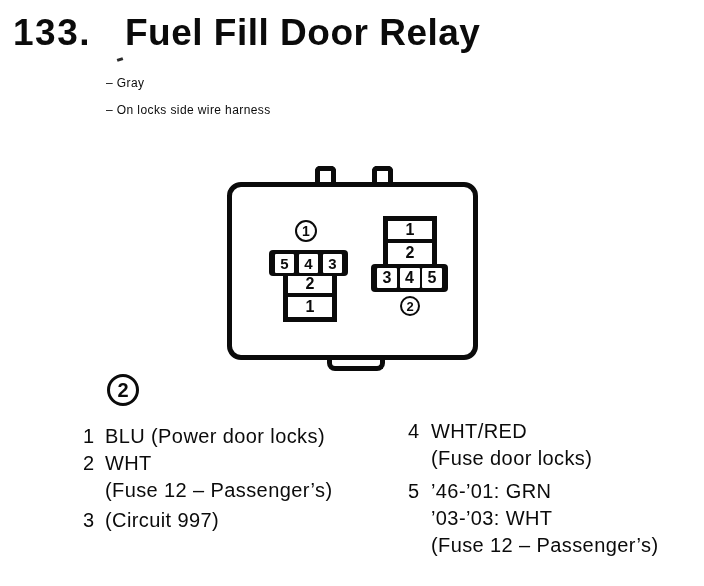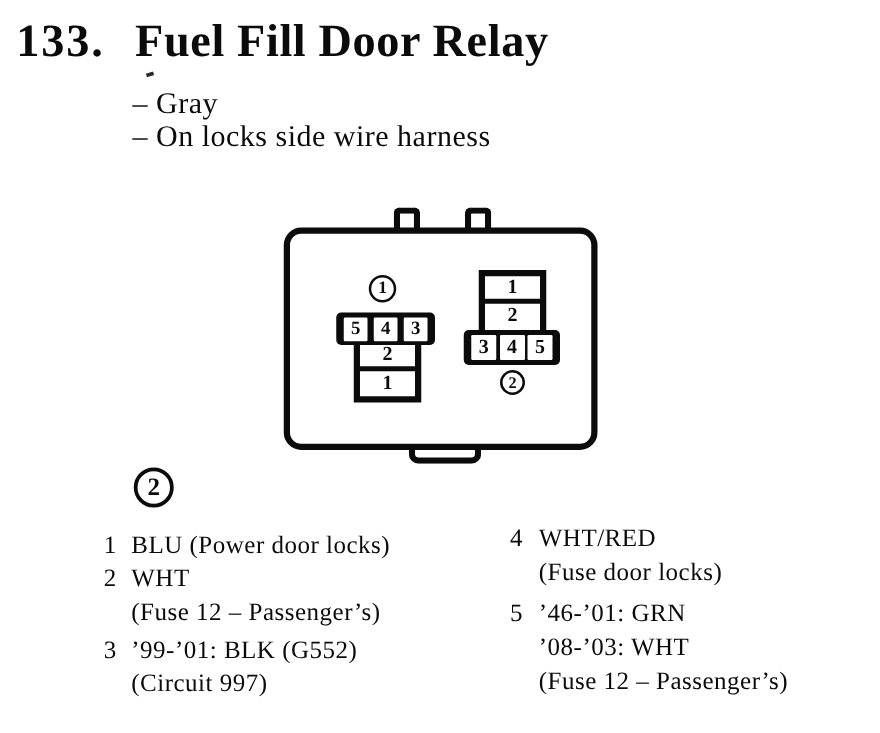--- a/index.html
+++ b/index.html
@@ -1,33 +1,33 @@
 <!DOCTYPE html>
 <html><head>
 <meta charset="utf-8">
 <style>
   html,body { margin:0; padding:0; background:#ffffff; }
   .page {
     position:relative; width:704px; height:586px; background:#ffffff;
-    font-family:Liberation Serif, serif; color:#0b0b0b; overflow:hidden;border-radius:19px;
+    font-family:Liberation Sans, sans-serif; color:#0b0b0b; overflow:hidden;border-radius:19px;
   }
   
   .title-num {
     position:absolute; left:13px; top:12px;
     font-size:37px; font-weight:700; letter-spacing:1.5px;
   }
   .title-text {
-    position:absolute; left:108px; top:12px;
+    position:absolute; left:125px; top:12px;
     font-size:37px; font-weight:700; letter-spacing:0.5px;
   }
   .scan-tick {
     position:absolute; left:117px; top:58px; width:6px; height:3px;
     background:#2a2a2a; transform:rotate(-18deg);
   }
-  .notes { position:absolute; left:106px; top:70px; font-size:24px; line-height:26.5px; letter-spacing:0.4px; }
+  .notes { position:absolute; left:106px; top:70px; font-size:12px; line-height:26.5px; letter-spacing:0.4px; }
   
   .relay-outline {
     position:absolute; left:227px; top:182px; width:251px; height:178px;
     box-sizing:border-box; border:5px solid #0b0b0b; border-radius:14px; z-index:2;
   }
   .tab { position:absolute; box-sizing:border-box; background:#ffffff; border:5px solid #0b0b0b; z-index:1; }
   .tab-top { top:166px; width:21px; height:20px; border-bottom:none; border-radius:5px 5px 0 0; }
   .tab-top-1 { left:315px; }
   .tab-top-2 { left:372px; }
   .tab-bottom { left:327px; top:355px; width:58px; height:16px; border-top:none; border-radius:0 0 8px 8px; }
@@ -122,37 +122,36 @@
     <div class="pin-entry">
       <div class="pin-num">2</div>
       <div class="pin-lines">
         <div>WHT</div>
         <div>(Fuse 12 – Passenger’s)</div>
       </div>
     </div>
     <div class="pin-entry gap-sm">
       <div class="pin-num">3</div>
       <div class="pin-lines">
-        <div>’99-’01: BLK (G552)</div>
         <div>(Circuit 997)</div>
       </div>
     </div>
   </div>
 
   <div class="pin-col pin-col-right">
     <div class="pin-entry">
       <div class="pin-num">4</div>
       <div class="pin-lines">
         <div>WHT/RED</div>
         <div>(Fuse door locks)</div>
       </div>
     </div>
     <div class="pin-entry gap-md">
       <div class="pin-num">5</div>
       <div class="pin-lines">
         <div>’46-’01: GRN</div>
-        <div>’08-’03: WHT</div>
+        <div>’03-’03: WHT</div>
         <div>(Fuse 12 – Passenger’s)</div>
       </div>
     </div>
   </div>
 
 </div>
 
 </body></html>

